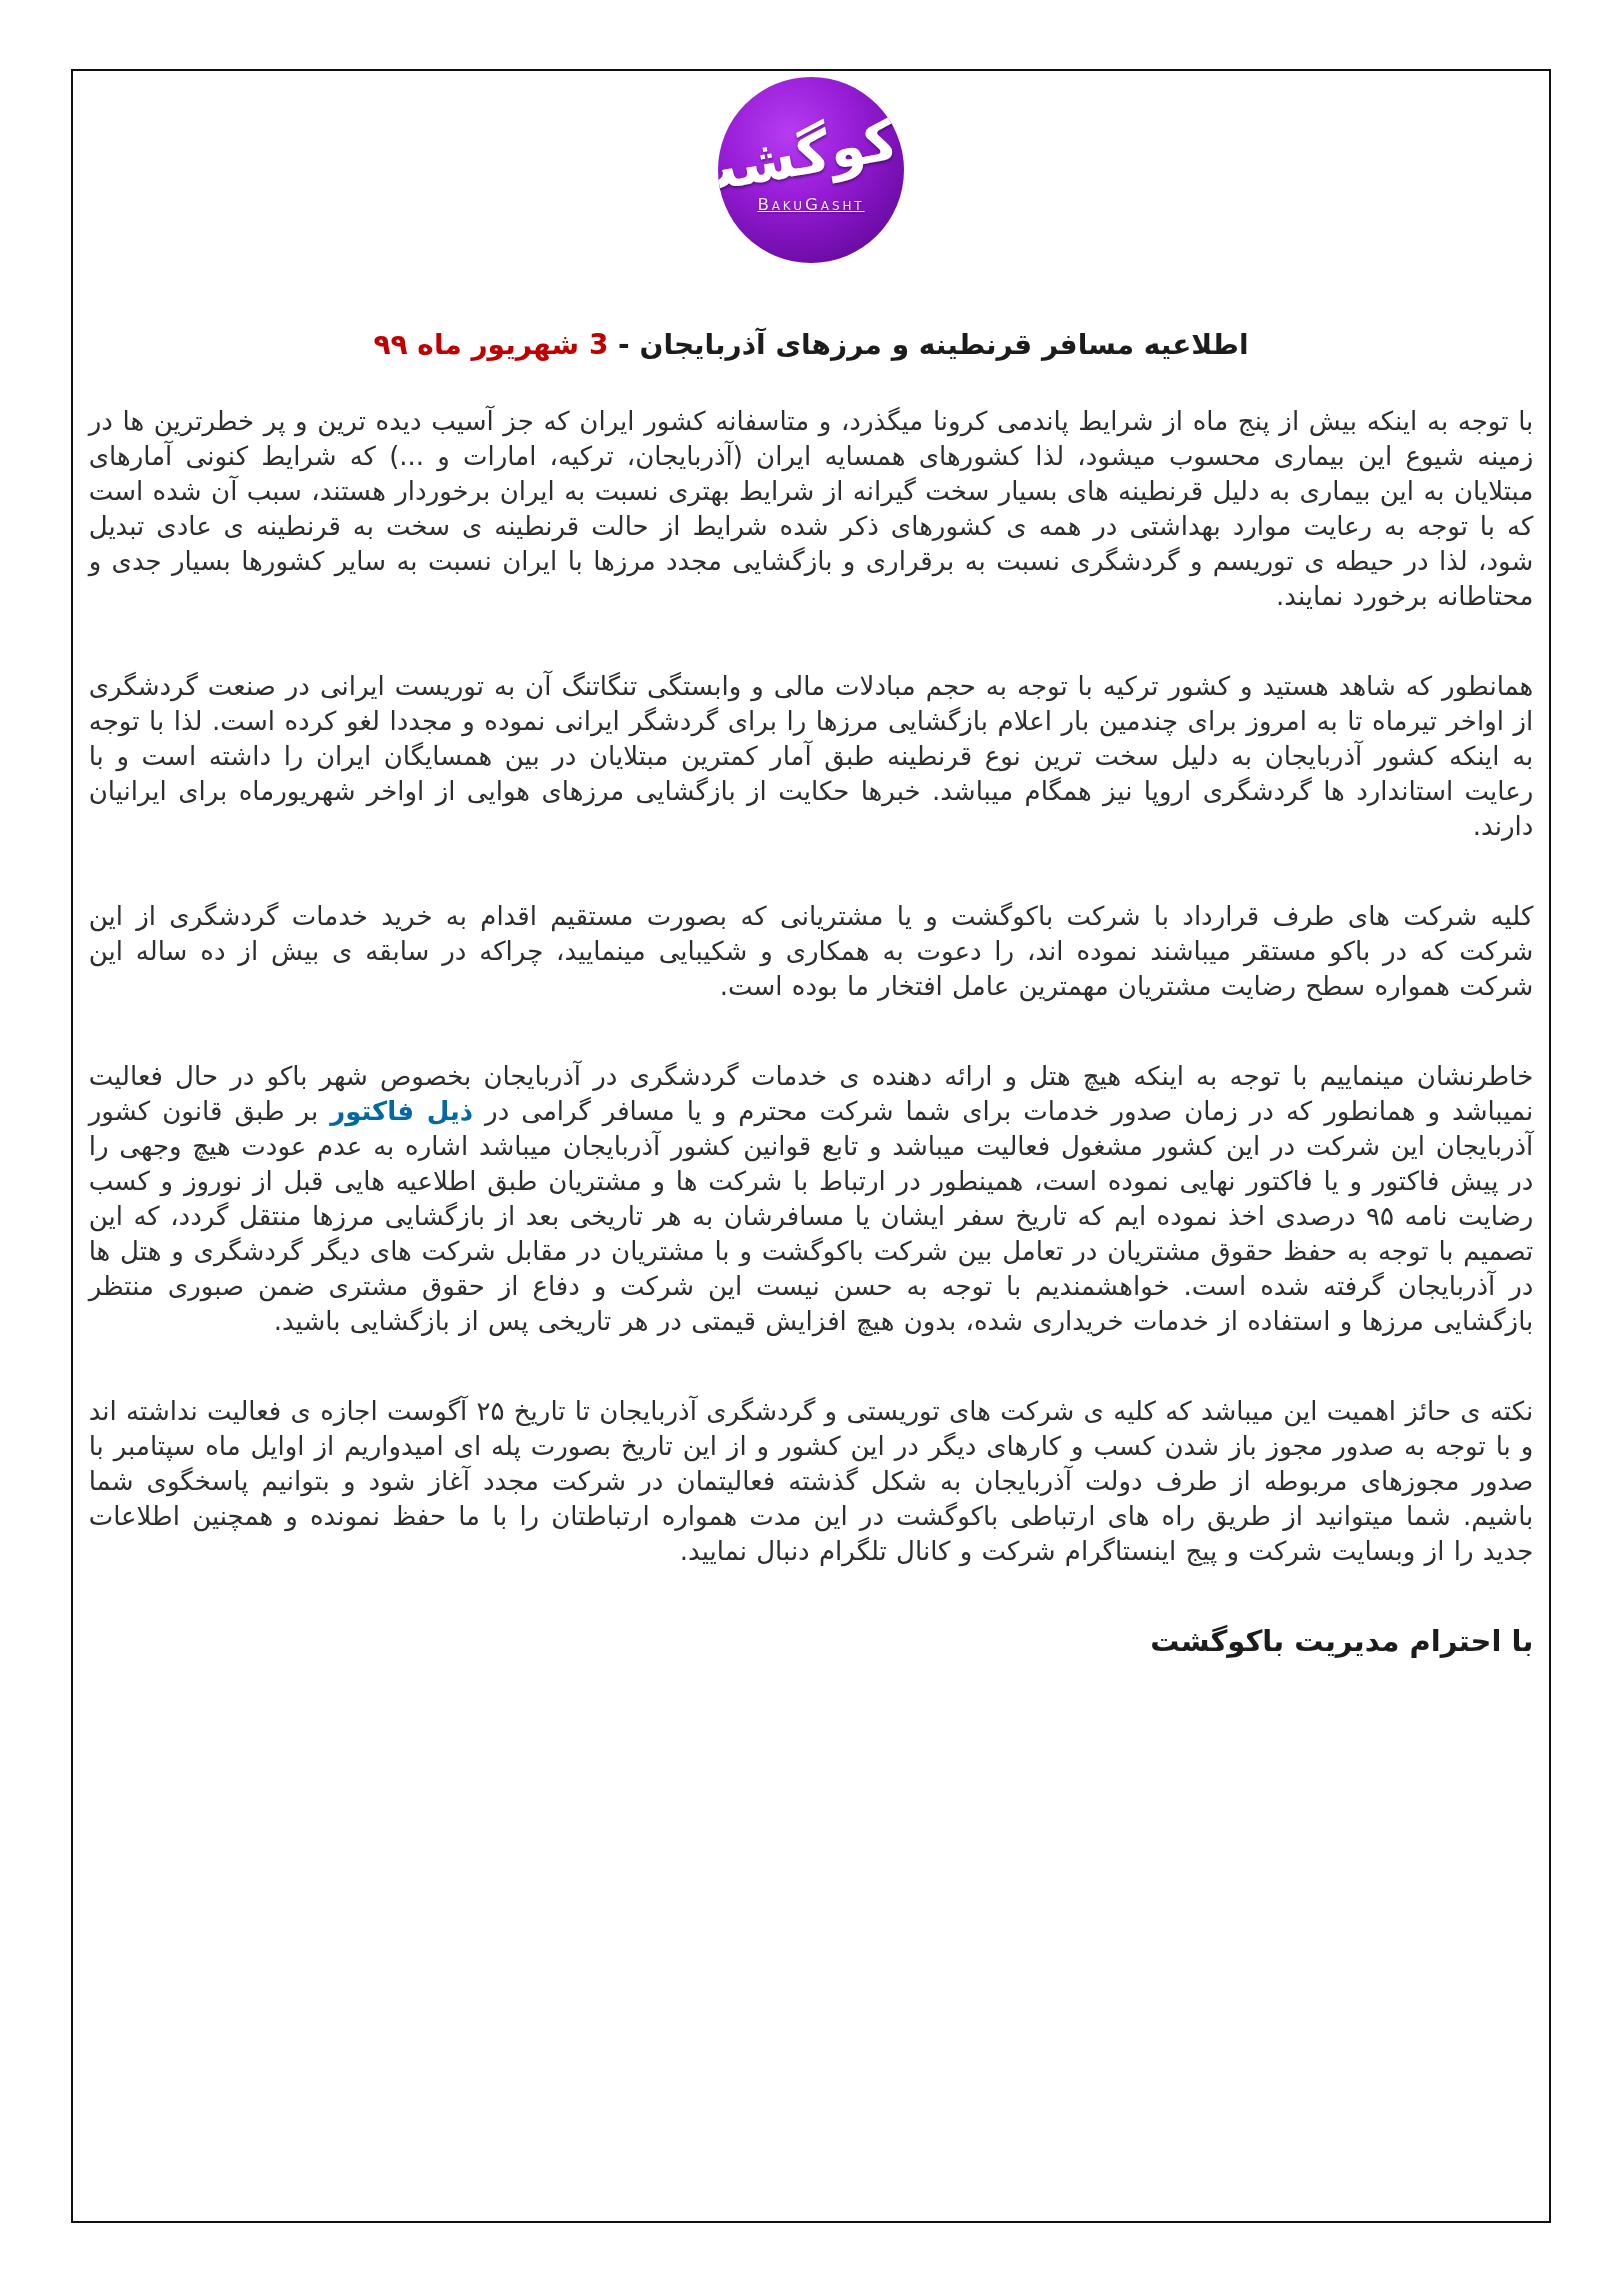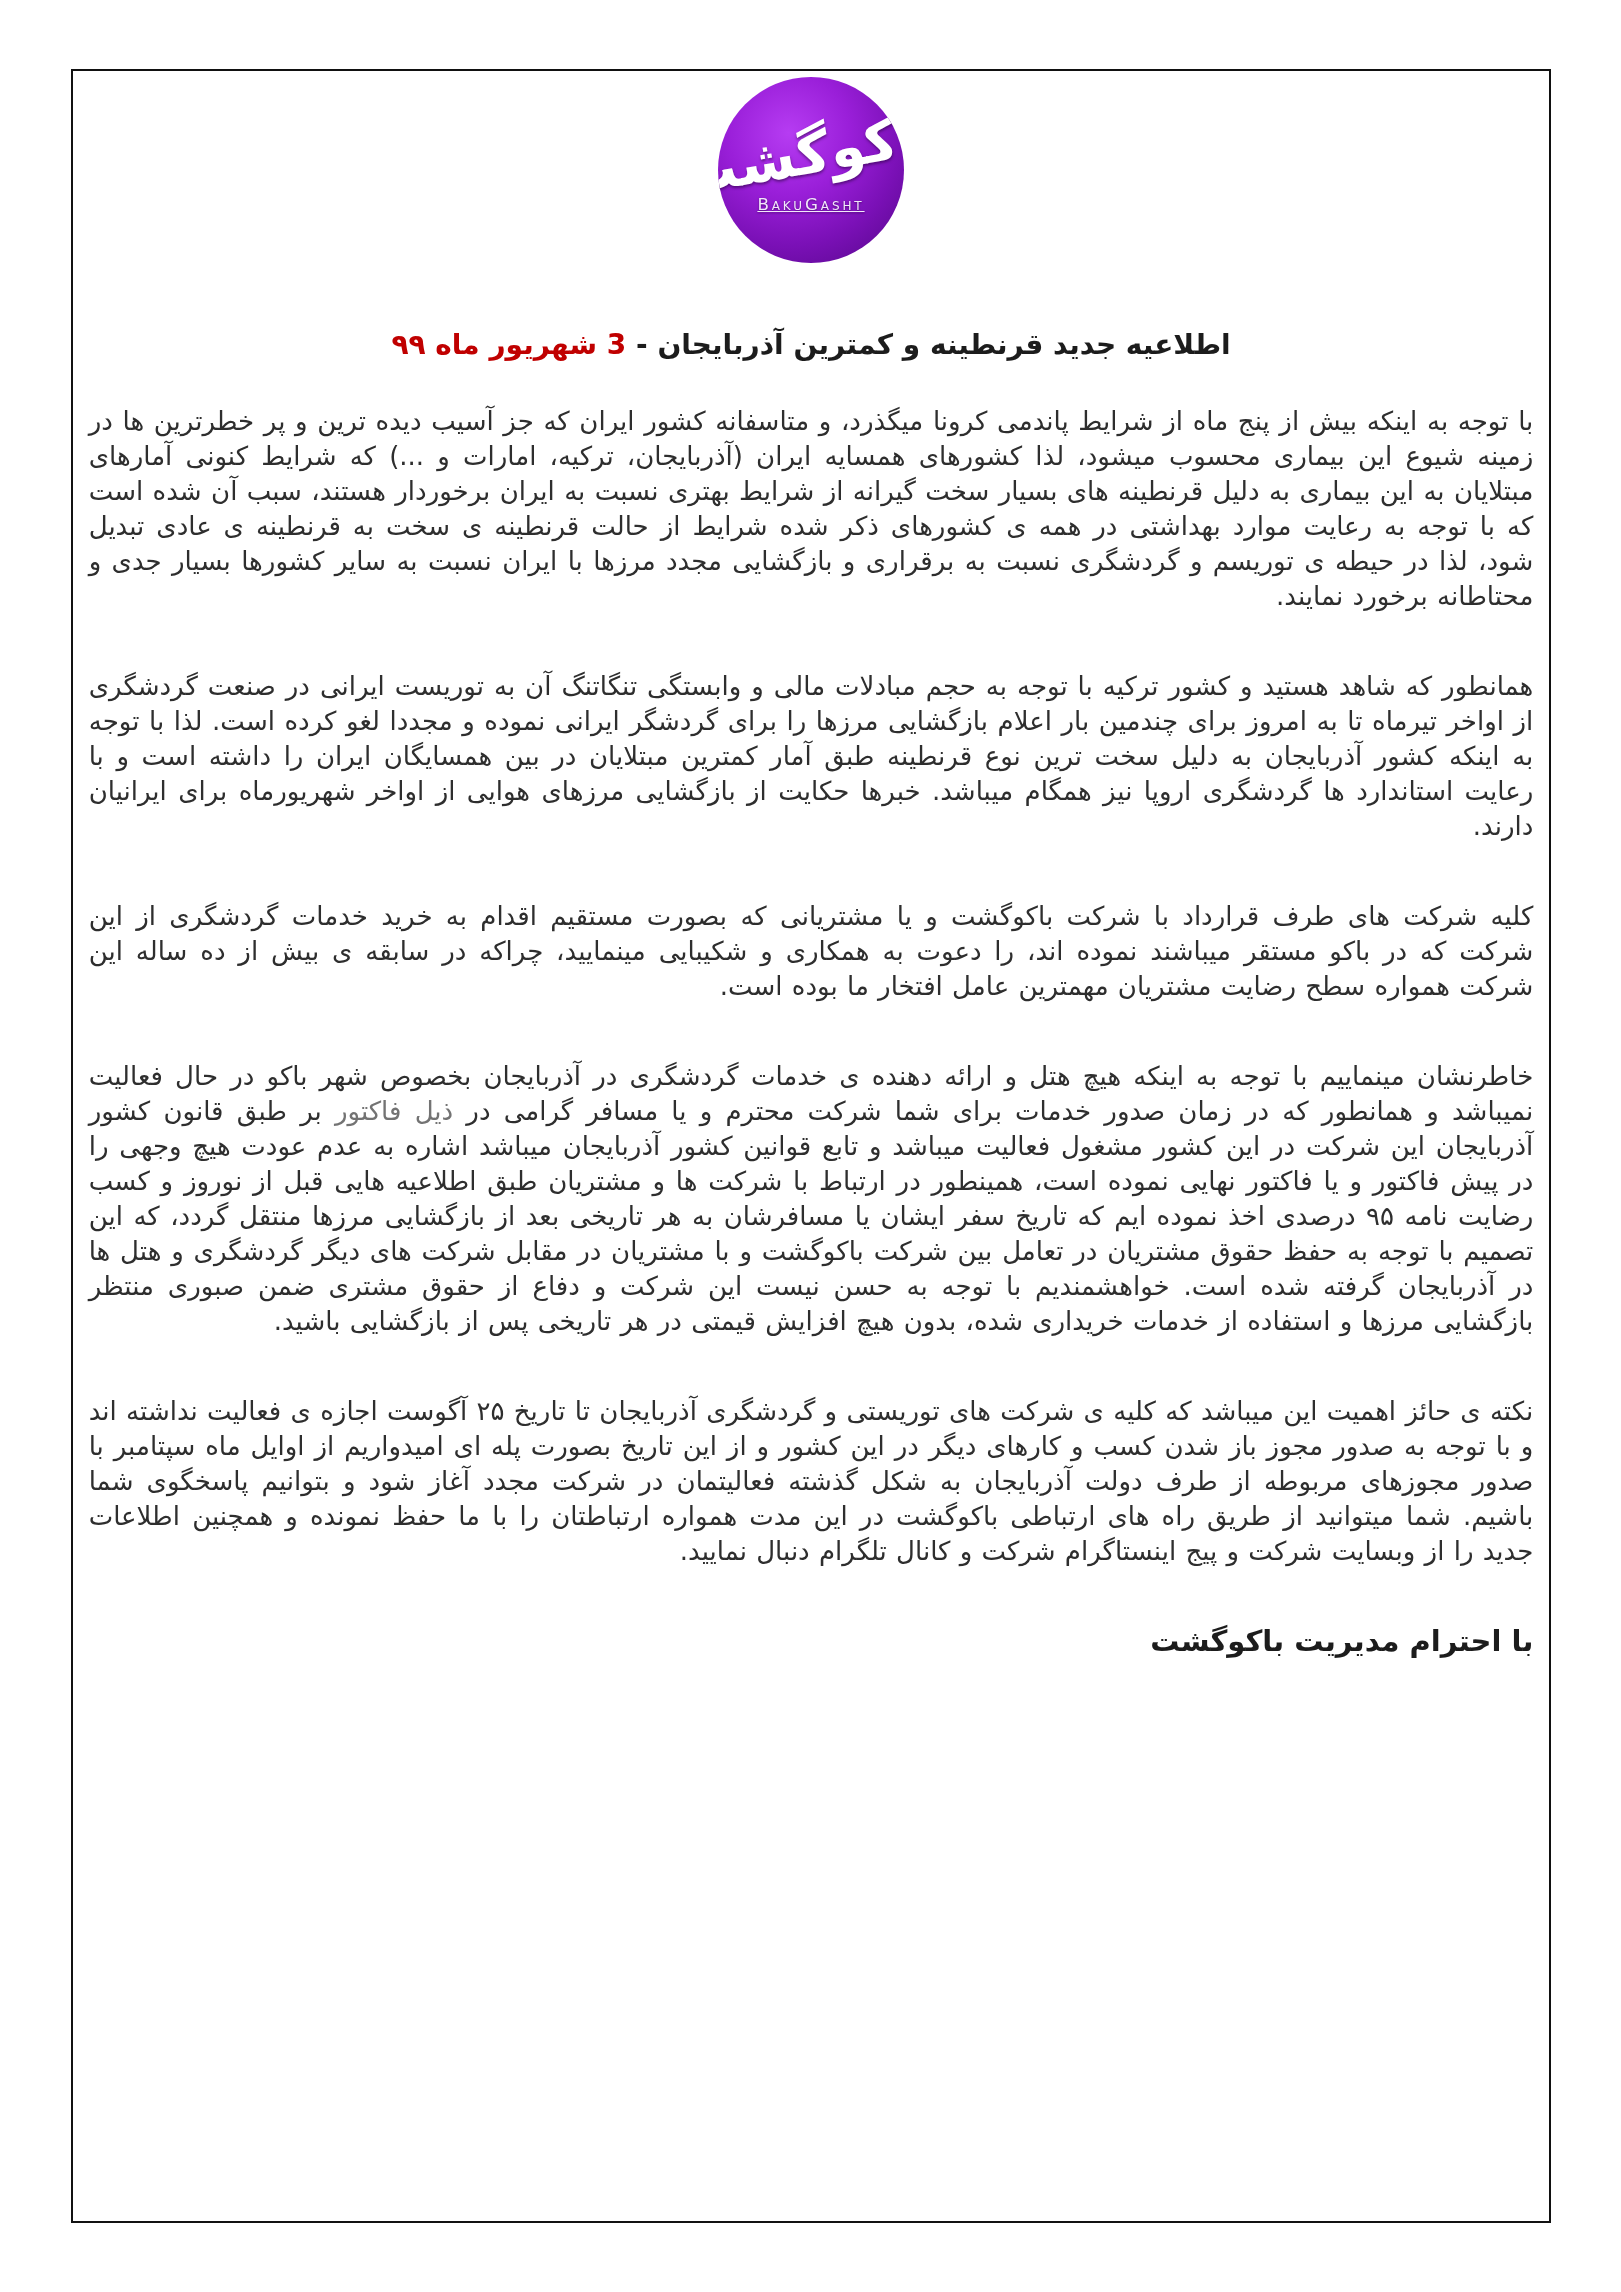--- a/index.html
+++ b/index.html
@@ -79,22 +79,22 @@
   .doc-body p {
     direction: rtl;
     text-align: justify;
     font-size: 26px;
     line-height: 35px;
     color: #2e2e2e;
     margin-bottom: 55px;
     word-spacing: 1px;
   }
   .highlight-red {
-    color: #737373;
-    font-weight: normal;
+    color: #0369a1;
+    font-weight: bold;
   }
   .closing {
     direction: rtl;
     text-align: right;
     font-size: 29px;
     font-weight: bold;
     color: #1c1c1c;
     margin-top: 3.9px;
   }
 </style>
@@ -103,21 +103,21 @@
 
 <div class="page-frame">
 
   <div class="logo-wrap">
     <div class="logo-circle">
       <div class="logo-fa">باکوگشت</div>
       <div class="logo-en">BakuGasht</div>
     </div>
   </div>
 
-  <div class="doc-title"><span>اطلاعیه جدید قرنطینه و کمترین آذربایجان - </span><span class="date">3 شهریور ماه ۹۹</span></div>
+  <div class="doc-title"><span>اطلاعیه مسافر قرنطینه و مرزهای آذربایجان - </span><span class="date">3 شهریور ماه ۹۹</span></div>
 
   <div class="doc-body">
     <p>با توجه به اینکه بیش از پنج ماه از شرایط پاندمی کرونا میگذرد، و متاسفانه کشور ایران که جز آسیب دیده ترین و پر خطرترین ها در زمینه شیوع این بیماری محسوب میشود، لذا کشورهای همسایه ایران (آذربایجان، ترکیه، امارات و ...) که شرایط کنونی آمارهای مبتلایان به این بیماری به دلیل قرنطینه های بسیار سخت گیرانه از شرایط بهتری نسبت به ایران برخوردار هستند، سبب آن شده است که با توجه به رعایت موارد بهداشتی در همه ی کشورهای ذکر شده شرایط از حالت قرنطینه ی سخت به قرنطینه ی عادی تبدیل شود، لذا در حیطه ی توریسم و گردشگری نسبت به برقراری و بازگشایی مجدد مرزها با ایران نسبت به سایر کشورها بسیار جدی و محتاطانه برخورد نمایند.</p>
     <p>همانطور که شاهد هستید و کشور ترکیه با توجه به حجم مبادلات مالی و وابستگی تنگاتنگ آن به توریست ایرانی در صنعت گردشگری از اواخر تیرماه تا به امروز برای چندمین بار اعلام بازگشایی مرزها را برای گردشگر ایرانی نموده و مجددا لغو کرده است. لذا با توجه به اینکه کشور آذربایجان به دلیل سخت ترین نوع قرنطینه طبق آمار کمترین مبتلایان در بین همسایگان ایران را داشته است و با رعایت استاندارد ها گردشگری اروپا نیز همگام میباشد. خبرها حکایت از بازگشایی مرزهای هوایی از اواخر شهریورماه برای ایرانیان دارند.</p>
     <p>کلیه شرکت های طرف قرارداد با شرکت باکوگشت و یا مشتریانی که بصورت مستقیم اقدام به خرید خدمات گردشگری از این شرکت که در باکو مستقر میباشند نموده اند، را دعوت به همکاری و شکیبایی مینمایید، چراکه در سابقه ی بیش از ده ساله این شرکت همواره سطح رضایت مشتریان مهمترین عامل افتخار ما بوده است.</p>
     <p><span>خاطرنشان مینماییم با توجه به اینکه هیچ هتل و ارائه دهنده ی خدمات گردشگری در آذربایجان بخصوص شهر باکو در حال فعالیت نمیباشد و همانطور که در زمان صدور خدمات برای شما شرکت محترم و یا مسافر گرامی در </span><span class="highlight-red">ذیل فاکتور</span><span> بر طبق قانون کشور آذربایجان این شرکت در این کشور مشغول فعالیت میباشد و تابع قوانین کشور آذربایجان میباشد اشاره به عدم عودت هیچ وجهی را در پیش فاکتور و یا فاکتور نهایی نموده است، همینطور در ارتباط با شرکت ها و مشتریان طبق اطلاعیه هایی قبل از نوروز و کسب رضایت نامه ۹۵ درصدی اخذ نموده ایم که تاریخ سفر ایشان یا مسافرشان به هر تاریخی بعد از بازگشایی مرزها منتقل گردد، که این تصمیم با توجه به حفظ حقوق مشتریان در تعامل بین شرکت باکوگشت و با مشتریان در مقابل شرکت های دیگر گردشگری و هتل ها در آذربایجان گرفته شده است. خواهشمندیم با توجه به حسن نیست این شرکت و دفاع از حقوق مشتری ضمن صبوری منتظر بازگشایی مرزها و استفاده از خدمات خریداری شده، بدون هیچ افزایش قیمتی در هر تاریخی پس از بازگشایی باشید.</span></p>
     <p>نکته ی حائز اهمیت این میباشد که کلیه ی شرکت های توریستی و گردشگری آذربایجان تا تاریخ ۲۵ آگوست اجازه ی فعالیت نداشته اند و با توجه به صدور مجوز باز شدن کسب و کارهای دیگر در این کشور و از این تاریخ بصورت پله ای امیدواریم از اوایل ماه سپتامبر با صدور مجوزهای مربوطه از طرف دولت آذربایجان به شکل گذشته فعالیتمان در شرکت مجدد آغاز شود و بتوانیم پاسخگوی شما باشیم. شما میتوانید از طریق راه های ارتباطی باکوگشت در این مدت همواره ارتباطتان را با ما حفظ نمونده و همچنین اطلاعات جدید را از وبسایت شرکت و پیج اینستاگرام شرکت و کانال تلگرام دنبال نمایید.</p>
 
     <div class="closing">با احترام مدیریت باکوگشت</div>
   </div>

